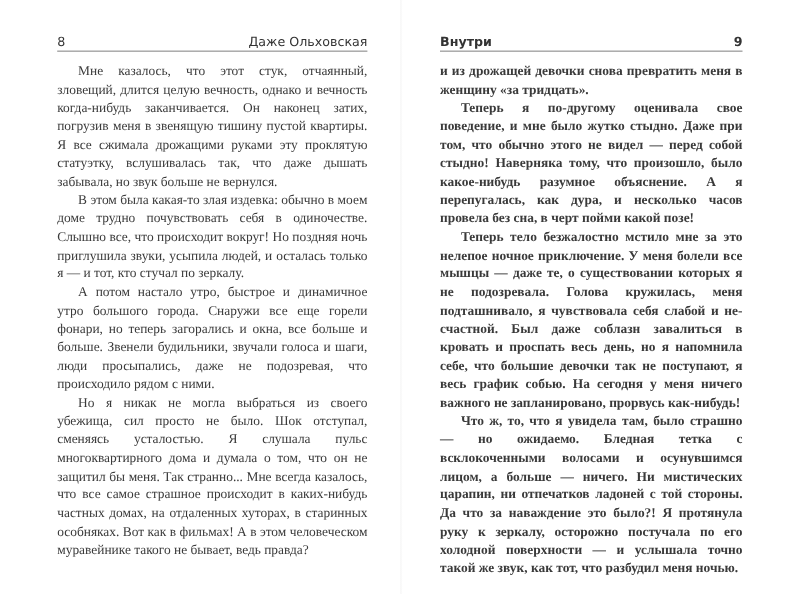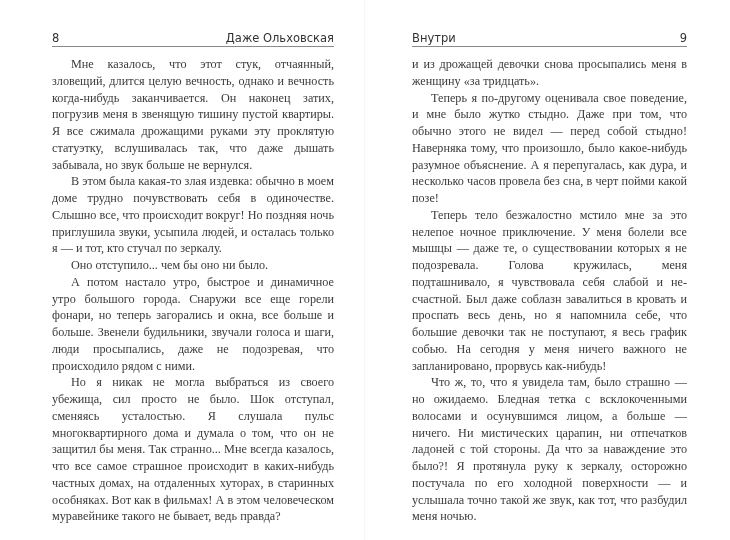--- a/index.html
+++ b/index.html
@@ -9,21 +9,21 @@
       position: relative;
       font-family: "Liberation Serif", "DejaVu Serif", serif;
       color: #3a3a3a;
     }
     .page {
       position: absolute;
       top: 0;
       height: 540px;
     }
     .page.left { left: 52px; width: 282px; }
-    .page.right { left: 412px; width: 275px; }
+    .page.right { left: 400px; width: 275px; font-weight: bold; }
     .running-head {
       position: absolute;
       top: 29px; left: 0; right: 0;
       height: 16px;
       font-family: "DejaVu Sans", "Liberation Sans", sans-serif;
       font-size: 11.5px;
       color: #333;
       border-bottom: 1px solid #8a8a8a;
       display: flex;
       justify-content: space-between;
@@ -55,34 +55,33 @@
 <body>
 
 <div class="page left">
   <div class="running-head">
     <span>8</span>
     <span>Даже Ольховская</span>
   </div>
   <div class="body-text">
     <p>Мне казалось, что этот стук, отчаянный, зловещий, длится целую вечность, однако и вечность когда-нибудь за­канчивается. Он наконец затих, погрузив меня в звенящую тишину пустой квартиры. Я все сжимала дрожащими рука­ми эту проклятую статуэтку, вслушивалась так, что даже ды­шать забывала, но звук больше не вернулся.</p>
     <p>В этом была какая-то злая издевка: обычно в моем доме трудно почувствовать себя в одиночестве. Слышно все, что происходит вокруг! Но поздняя ночь приглушила звуки, усыпила людей, и осталась только я — и тот, кто стучал по зеркалу.</p>
-    <p>Оно отступило... чем бы оно ни было.</p>
     <p>А потом настало утро, быстрое и динамичное утро боль­шого города. Снаружи все еще горели фонари, но теперь за­горались и окна, все больше и больше. Звенели будильники, звучали голоса и шаги, люди просыпались, даже не подо­зревая, что происходило рядом с ними.</p>
     <p>Но я никак не могла выбраться из своего убежища, сил просто не было. Шок отступал, сменяясь усталостью. Я слу­шала пульс многоквартирного дома и думала о том, что он не защитил бы меня. Так странно... Мне всегда казалось, что все самое страшное происходит в каких-нибудь частных домах, на отдаленных хуторах, в старинных особняках. Вот как в фильмах! А в этом человеческом муравейнике такого не бывает, ведь правда?</p>
 
   </div>
 </div>
 
 <div class="gutter"></div>
 
 <div class="page right">
   <div class="running-head">
     <span>Внутри</span>
     <span>9</span>
   </div>
   <div class="body-text">
-    <p class="cont">и из дрожащей девочки снова просыпались меня в женщину «за тридцать».</p>
+    <p class="cont">и из дрожащей девочки снова превратить меня в женщину «за тридцать».</p>
     <p>Теперь я по-другому оценивала свое поведение, и мне было жутко стыдно. Даже при том, что обычно этого не ви­дел — перед собой стыдно! Наверняка тому, что произошло, было какое-нибудь разумное объяснение. А я перепугалась, как дура, и несколько часов провела без сна, в черт пойми какой позе!</p>
     <p>Теперь тело безжалостно мстило мне за это нелепое ночное приключение. У меня болели все мышцы — даже те, о существовании которых я не подозревала. Голова кружи­лась, меня подташнивало, я чувствовала себя слабой и не­счастной. Был даже соблазн завалиться в кровать и про­спать весь день, но я напомнила себе, что большие девочки так не поступают, я весь график собью. На сегодня у меня ничего важного не запланировано, прорвусь как-нибудь!</p>
     <p>Что ж, то, что я увидела там, было страшно — но ожида­емо. Бледная тетка с всклокоченными волосами и осунув­шимся лицом, а больше — ничего. Ни мистических цара­пин, ни отпечатков ладоней с той стороны. Да что за наваждение это было?! Я протянула руку к зеркалу, осто­рожно постучала по его холодной поверхности — и услыша­ла точно такой же звук, как тот, что разбудил меня ночью.</p>
 
   </div>
 </div>
 
 </body></html>

